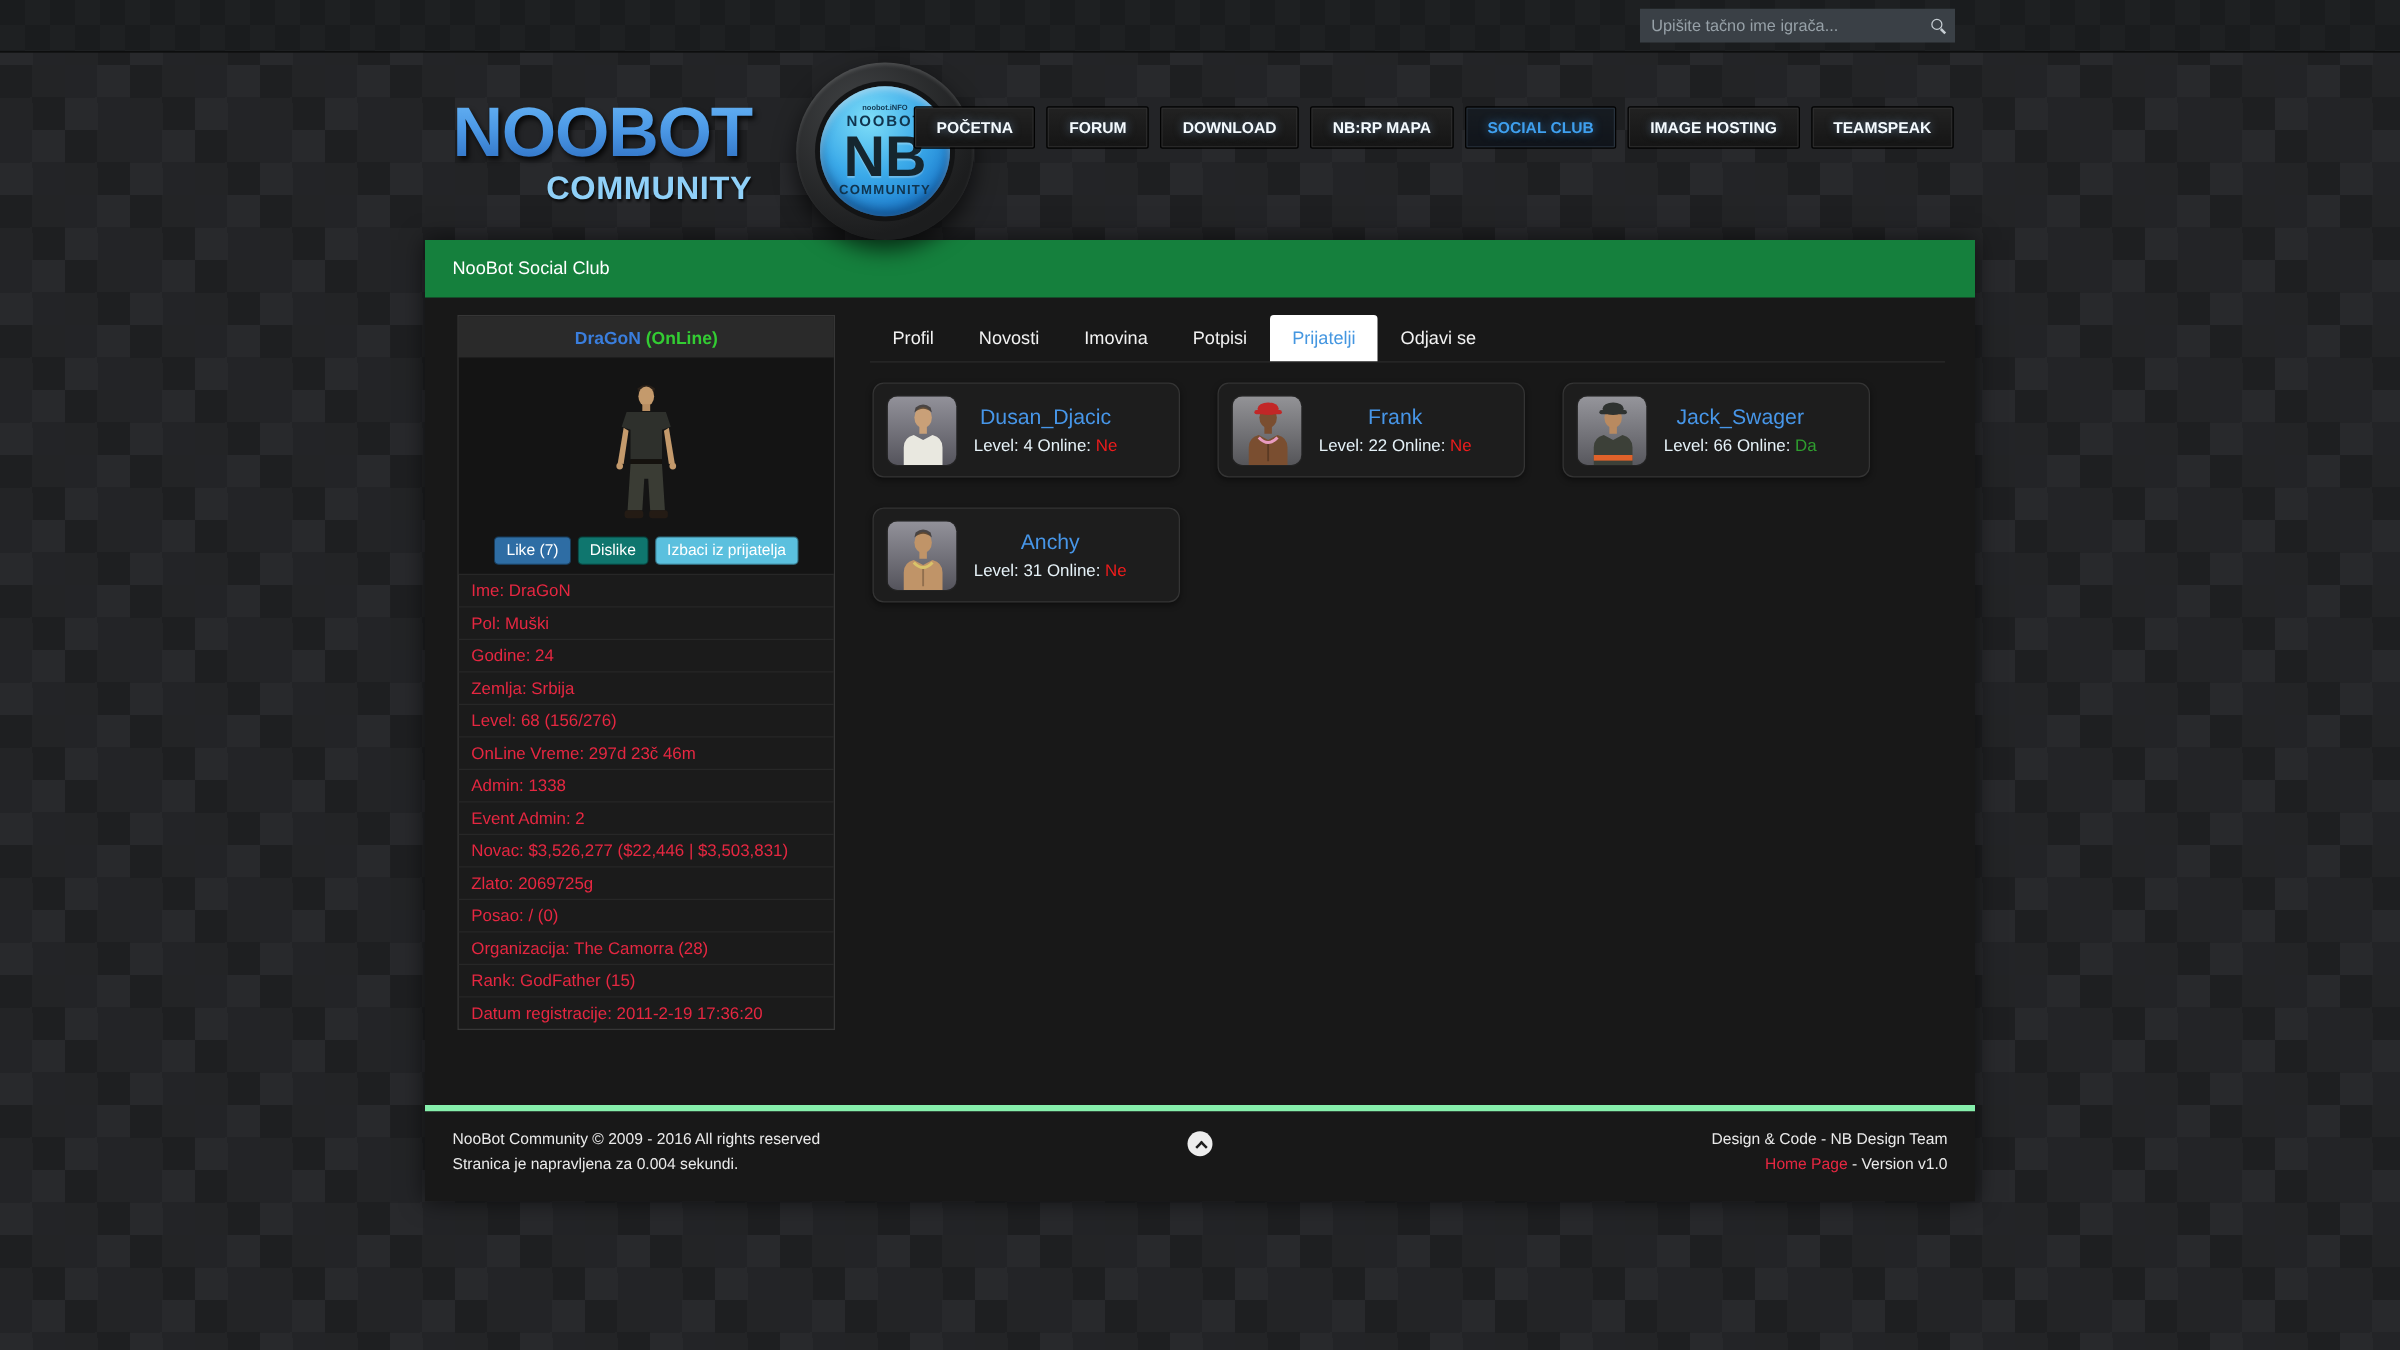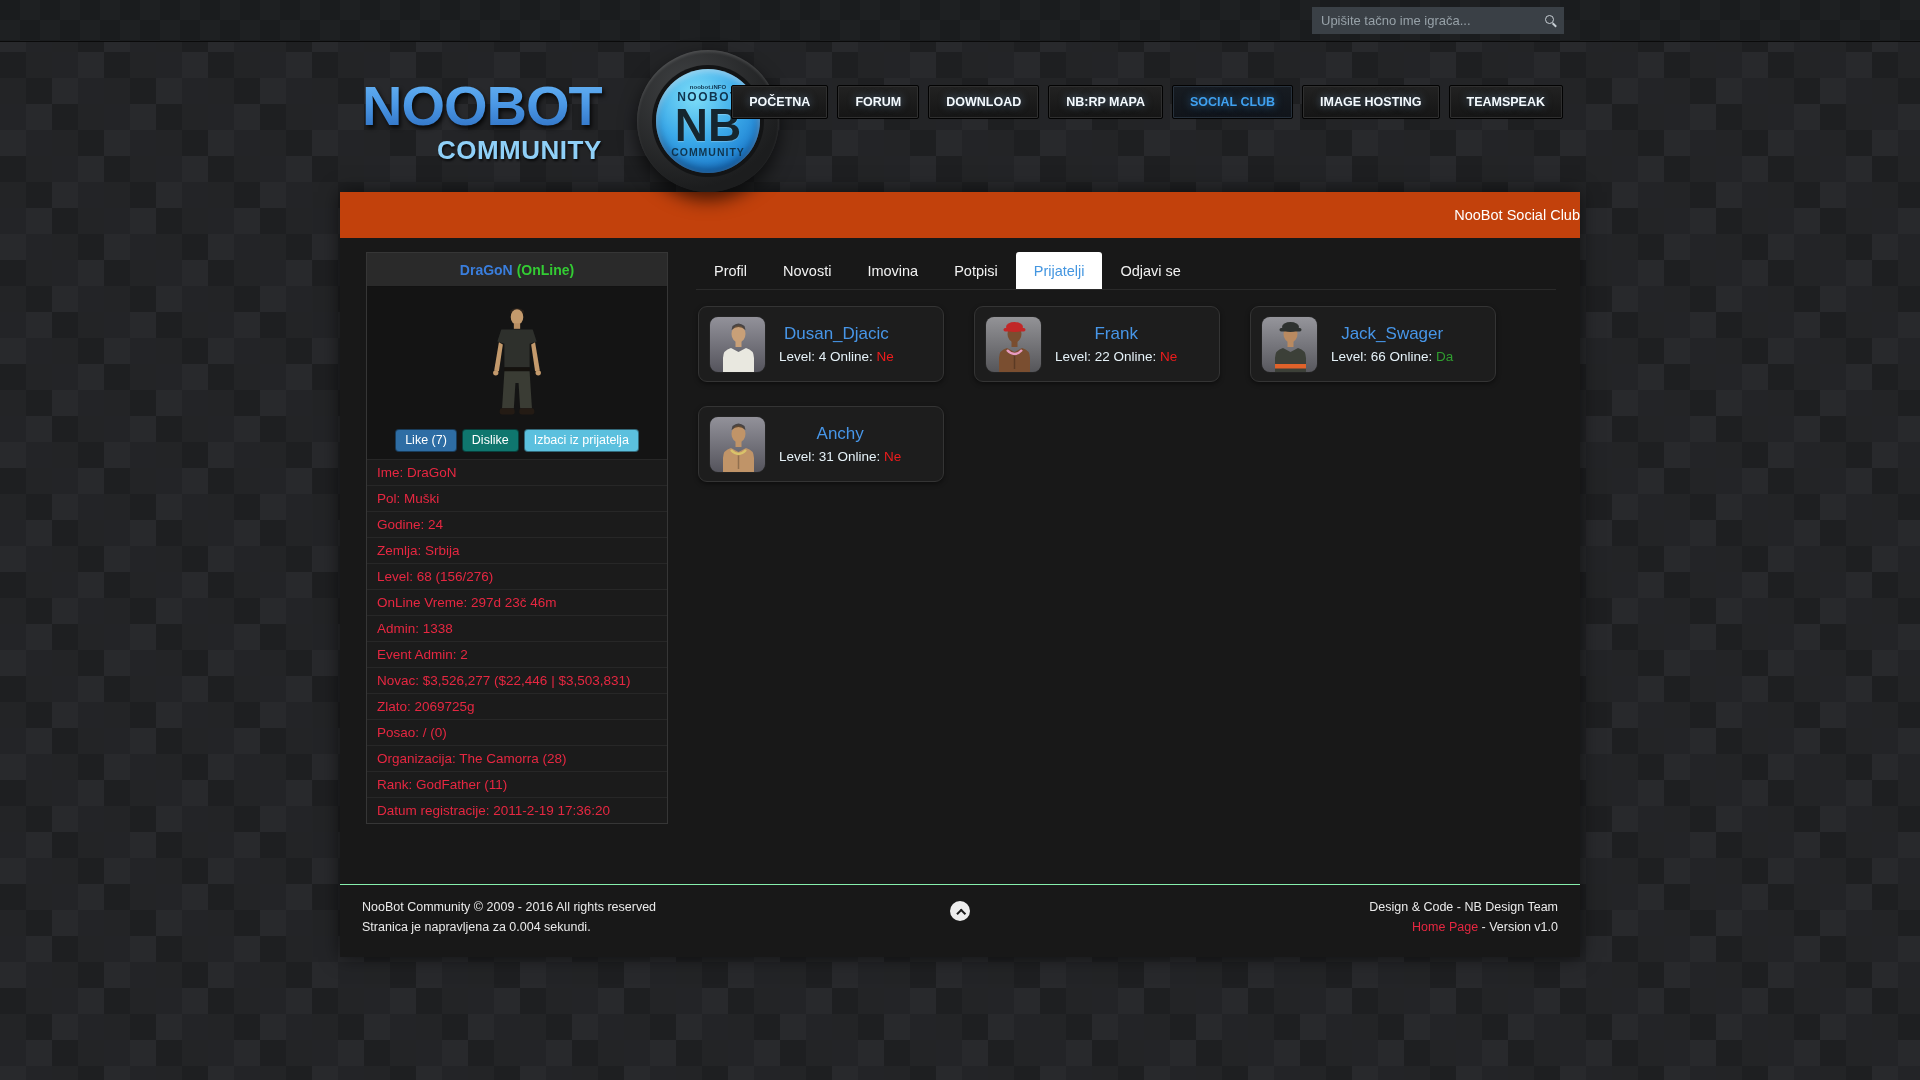--- a/index.html
+++ b/index.html
@@ -51,21 +51,21 @@
   .badge-center { font-size:46px; font-weight:bold; color:#15262f; line-height:.92; text-shadow:0 1px 1px rgba(255,255,255,.25); }
   .badge-bottom { font-size:10.5px; font-weight:bold; color:#10344e; letter-spacing:1px; }
   .nav { position:absolute; right:17px; top:43px; display:flex; gap:9px; }
   .nav-btn { height:34px; line-height:32px; padding:0 17px; background:linear-gradient(180deg,#222,#151515);
     border:1px solid #020202; box-shadow:inset 0 0 0 1px #2f2f2f; border-radius:2px;
     font-size:12.5px; font-weight:bold; color:#f4fafe; text-shadow:0 0 8px rgba(150,200,250,.5); cursor:pointer; white-space:nowrap; }
   .nav-btn.active { color:#3fa0ef; background:linear-gradient(180deg,#171c22,#10141a);
     box-shadow:inset 0 0 0 1px #27313c; text-shadow:0 0 8px rgba(63,160,239,.65); }
   
   .wrapper { width:1240px; margin:0 auto; background:#181818; box-shadow:0 0 18px rgba(0,0,0,.6); padding-bottom:16px; }
-  .page-titlebar { height:46px; line-height:46px; background:#c2410c; color:#fff; font-size:14.5px; padding-left:22px;text-align:right; }
+  .page-titlebar { height:46px; line-height:46px; background:#15803d; color:#fff; font-size:14.5px; padding-left:22px; }
   .content { display:flex; padding:14px 24px 0 26px; gap:28px; min-height:612px; align-items:flex-start; }
   
   .profile-panel { width:302px; border:1px solid #363636; background:#1b1b1b; }
   .pp-header { height:34px; line-height:34px; text-align:center; background:#2a2a2a; font-size:14px; font-weight:bold; border-bottom:1px solid #121212; }
   .pp-name { color:#3a7edd; }
   .pp-status { color:#33cc33; }
   .pp-avatar { height:172px; background:#141414; display:flex; flex-direction:column; align-items:center; justify-content:flex-end; }
   .pp-avatar svg { margin-top:6px; }
   .pp-actions { display:flex; gap:5px; margin:5px 0 7px; }
   .btn { font-size:12.5px; color:#fff; padding:3px 9px 4px; border-radius:4px; cursor:pointer; border:1px solid rgba(0,0,0,.45); white-space:nowrap; }
@@ -81,21 +81,21 @@
   .cards { display:flex; flex-wrap:wrap; gap:24px 30px; padding:16px 2px 0; }
   .card { width:246px; height:76px; background:#1d1d1d; border:1px solid #343434; border-radius:9px;
     display:flex; align-items:center; gap:13px; padding:0 10px; box-shadow:0 2px 5px rgba(0,0,0,.45); cursor:pointer;text-align:center; }
   .card-avatar { width:57px; height:57px; border-radius:9px; overflow:hidden; flex:none; border:1px solid #232323; }
   .card-avatar svg { display:block; }
   .card-name { font-size:17px; color:#4796e8; margin-bottom:5px; }
   .card-meta { font-size:13.5px; color:#e6f2f8; }
   .online-no { color:#ee1c1c; }
   .online-yes { color:#2f9e2f; }
   
-  .footer { margin-top:34px; border-top:1px solid #86efac; padding:12px 22px 4px; display:flex; align-items:center; position:relative; }
+  .footer { margin-top:34px; border-top:5px solid #86efac; padding:12px 22px 4px; display:flex; align-items:center; position:relative; }
   .footer-left { font-size:12.5px; color:#eaeaea; line-height:1.6; }
   .footer-right { margin-left:auto; text-align:right; font-size:12.5px; color:#eaeaea; line-height:1.6; }
   .footer-link { color:#e62741; cursor:pointer; }
   .scroll-top { position:absolute; left:50%; top:16px; transform:translateX(-50%); width:20px; height:20px; border-radius:50%;
     background:#ededed; display:flex; align-items:center; justify-content:center; cursor:pointer; }
   .scroll-top .chev { width:7px; height:7px; border-top:2.5px solid #1d1d1d; border-right:2.5px solid #1d1d1d; transform:rotate(-45deg) translate(-1px,2px); }
 </style>
 </head>
 <body>
 
@@ -169,21 +169,21 @@
           <div class="stat-row">Godine: 24</div>
           <div class="stat-row">Zemlja: Srbija</div>
           <div class="stat-row">Level: 68 (156/276)</div>
           <div class="stat-row">OnLine Vreme: 297d 23č 46m</div>
           <div class="stat-row">Admin: 1338</div>
           <div class="stat-row">Event Admin: 2</div>
           <div class="stat-row">Novac: $3,526,277 ($22,446 | $3,503,831)</div>
           <div class="stat-row">Zlato: 2069725g</div>
           <div class="stat-row">Posao: / (0)</div>
           <div class="stat-row">Organizacija: The Camorra (28)</div>
-          <div class="stat-row">Rank: GodFather (11)</div>
+          <div class="stat-row">Rank: GodFather (15)</div>
           <div class="stat-row">Datum registracije: 2011-2-19 17:36:20</div>
         </div>
     </div>
 
     <div class="right-panel">
       <div class="tabs">
           <div class="tab">Profil</div>
           <div class="tab">Novosti</div>
           <div class="tab">Imovina</div>
           <div class="tab">Potpisi</div>

